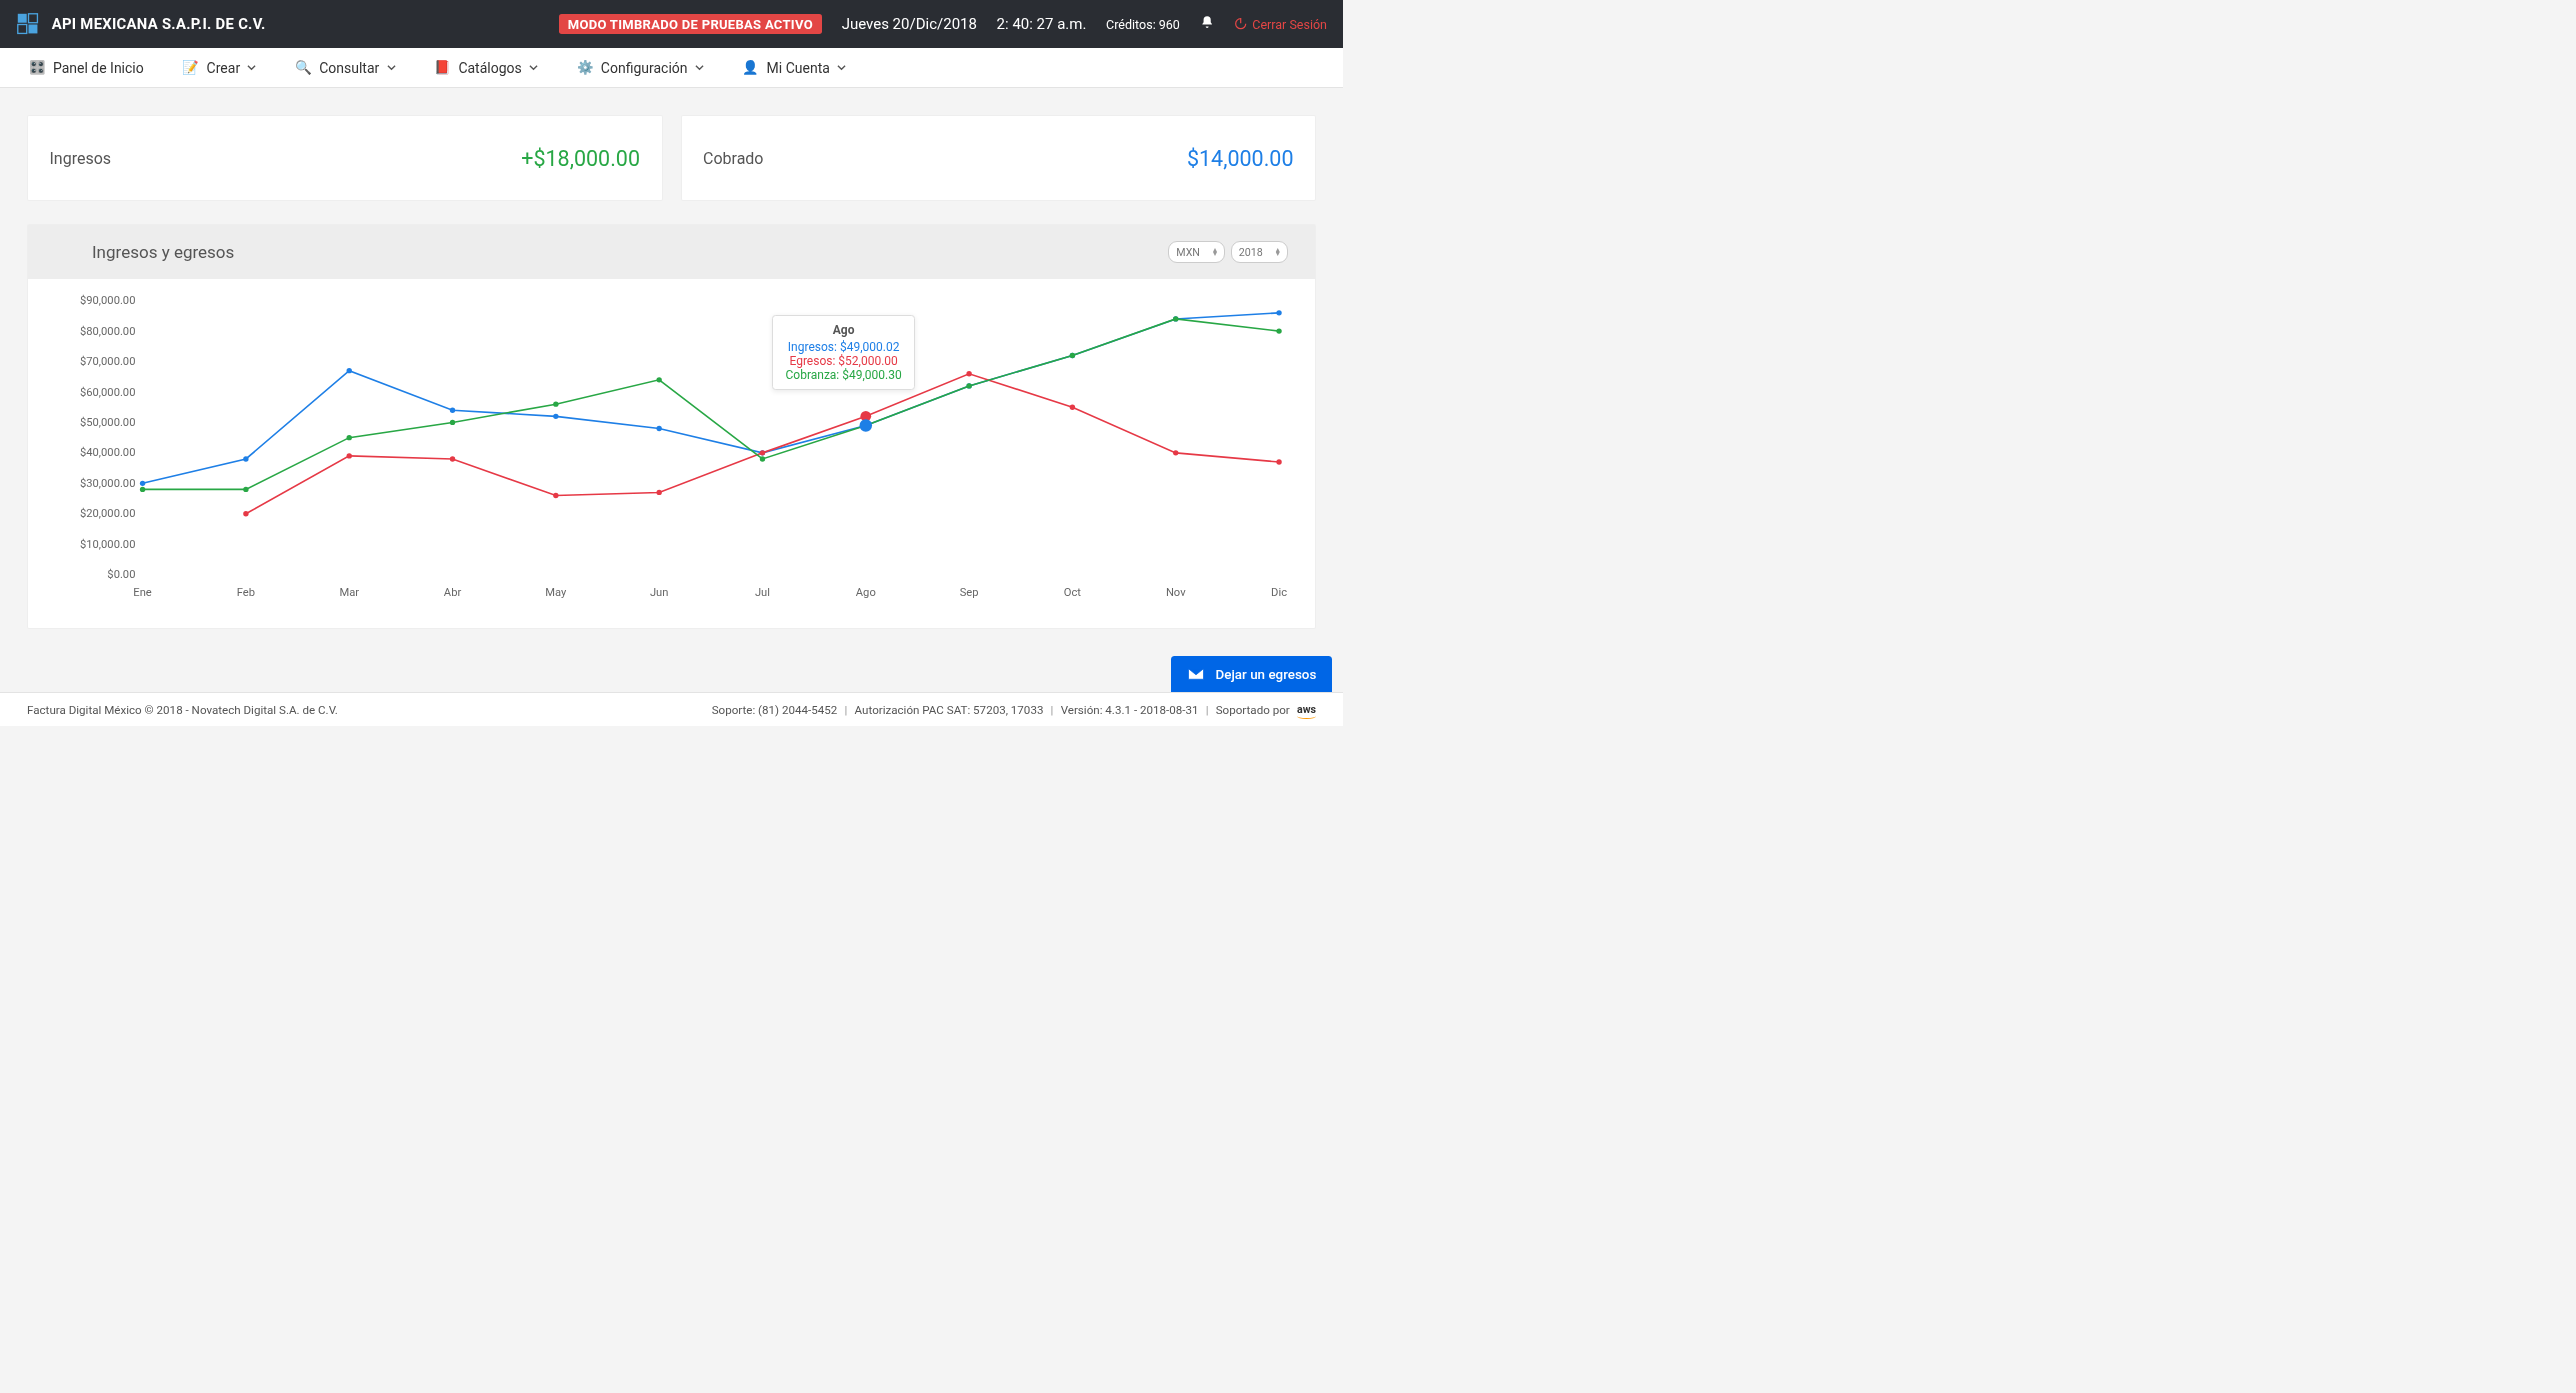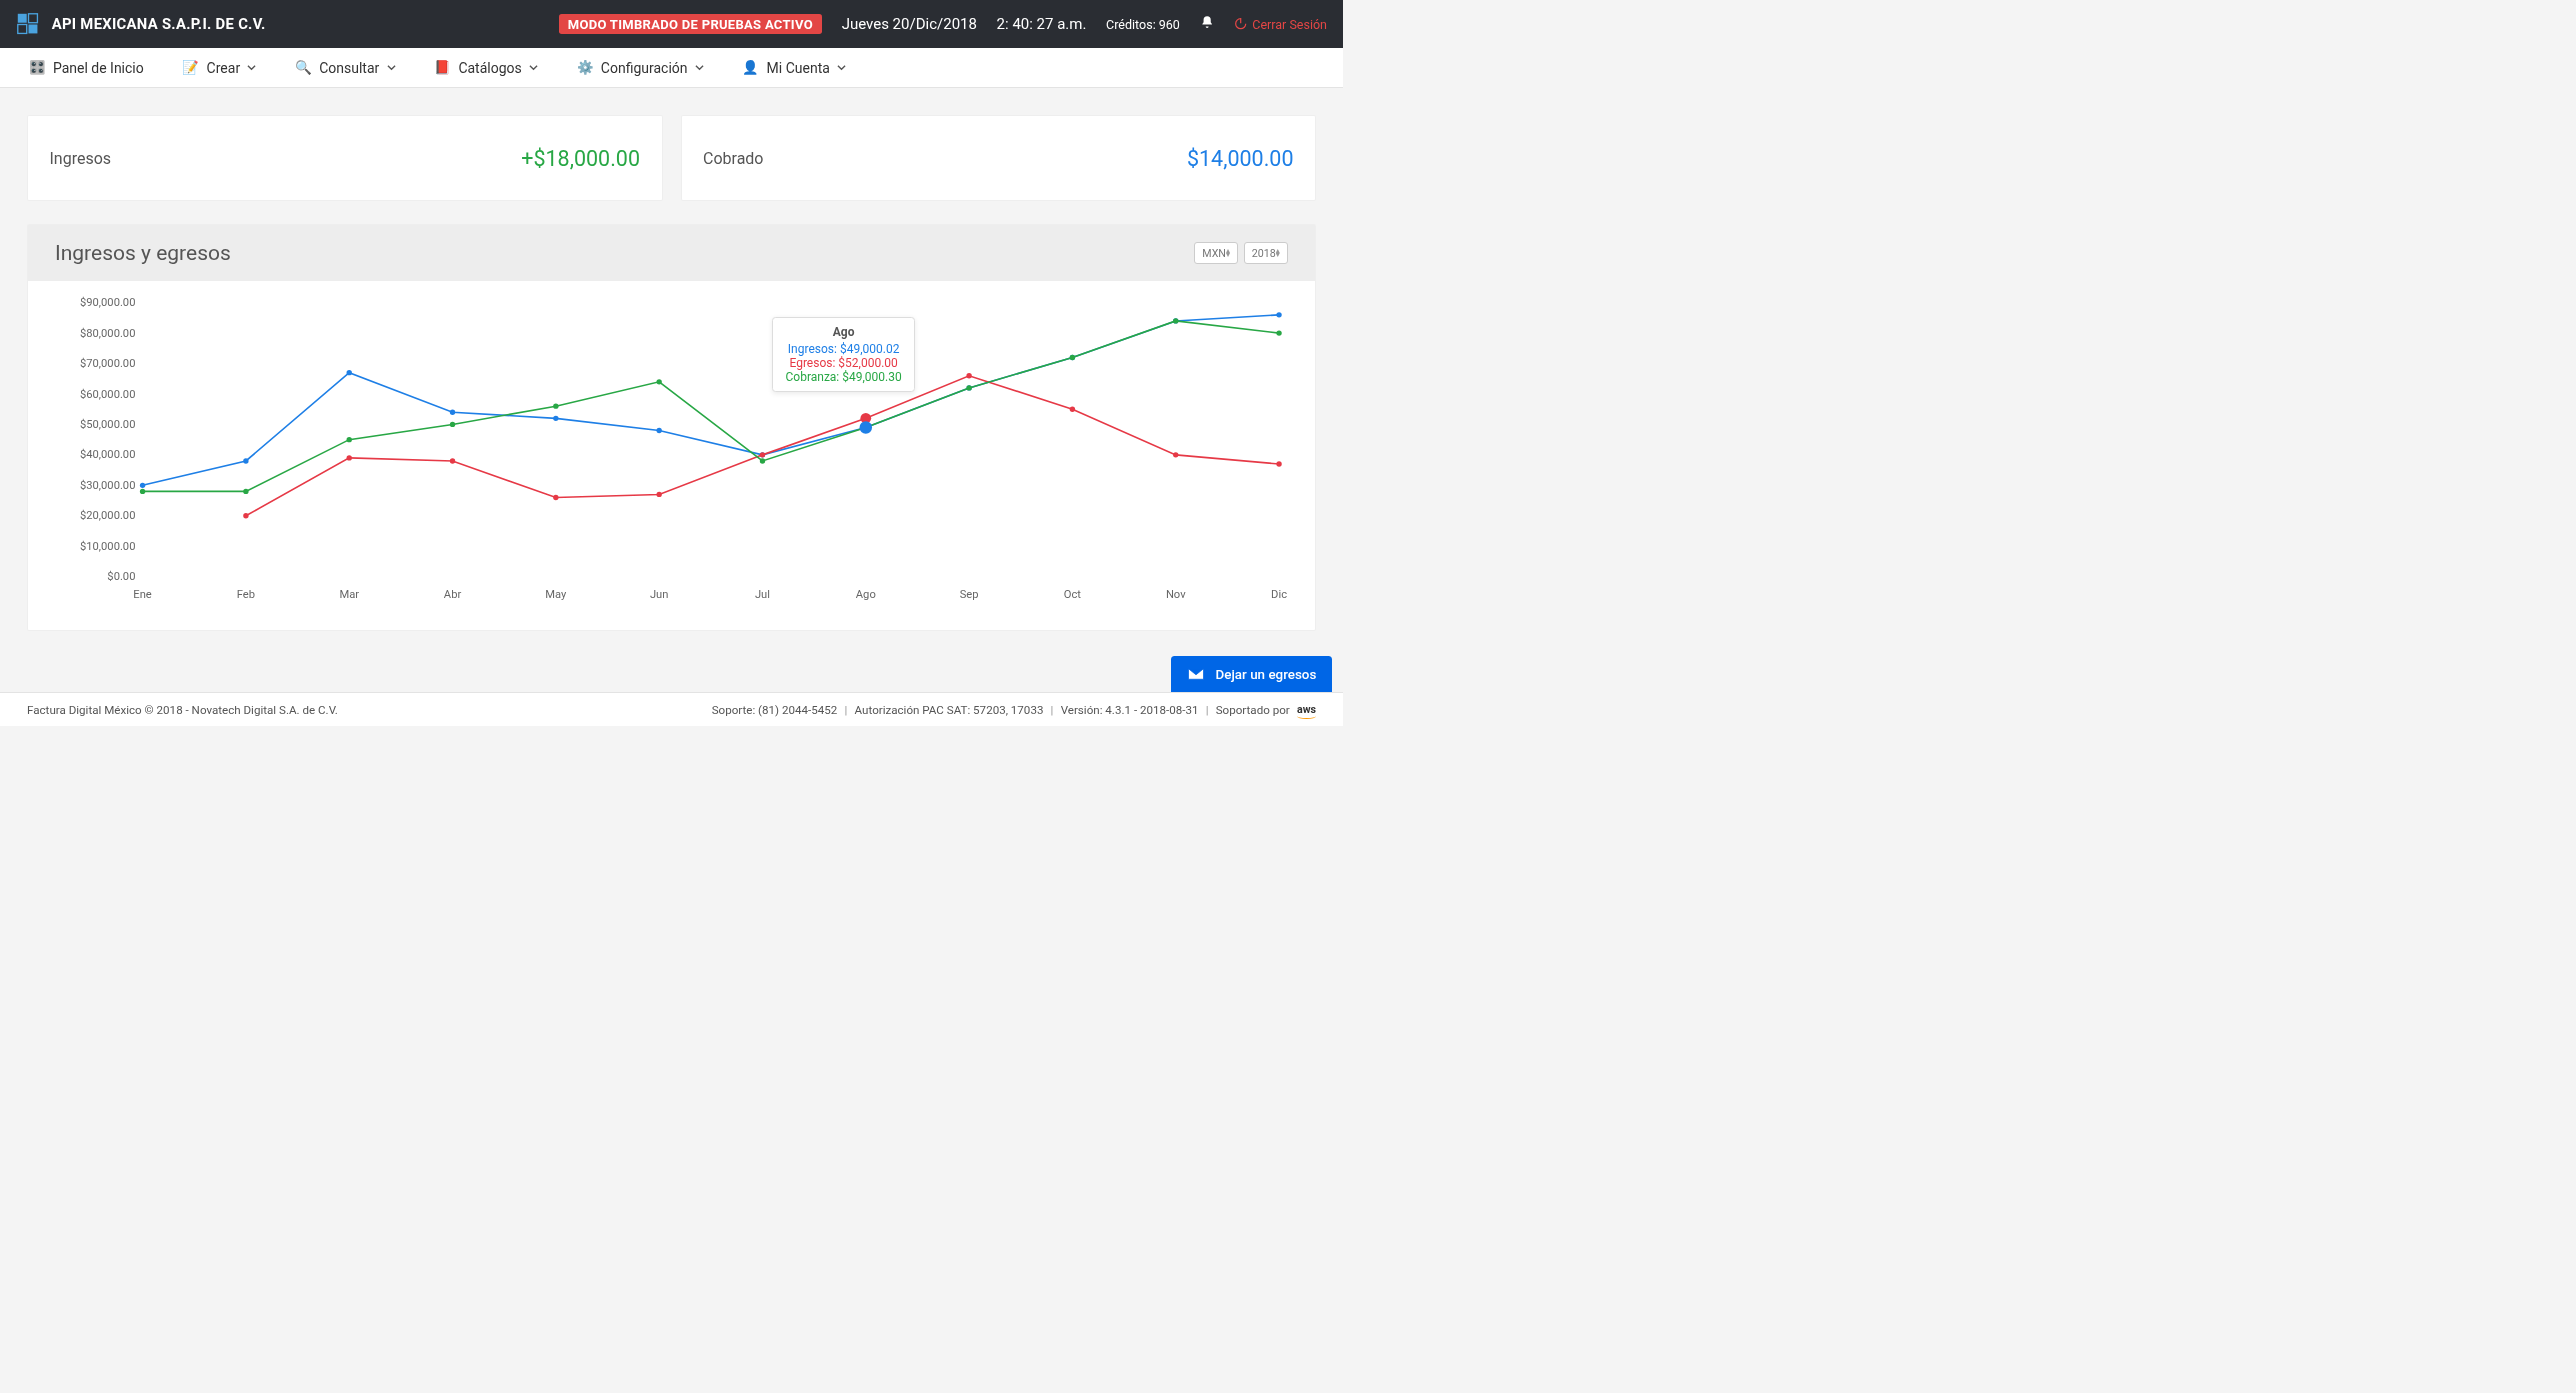--- a/index.html
+++ b/index.html
@@ -25,23 +25,23 @@
 .cards{display:flex;gap:18px;margin-bottom:23px;}
 .card{flex:1;background:#fff;border:0.9px solid #eee;border-radius:1.8px;padding:19.7px 21.5px;display:flex;justify-content:space-between;align-items:center;height:86px;gap:8px;}
 .card-label{font-size:16px;color:#555;}
 .card-value{font-size:21.5px;font-weight:400;}
 .v-green{color:#28a745;}
 .v-red{color:#e63946;}
 .v-blue{color:#1e7fe6;}
 .v-orange{color:#f5a623;}
 .chart-card{background:#fff;border:0.9px solid #eee;border-radius:1.8px;}
 .chart-header{background:#ededed;padding:16px 27px;display:flex;justify-content:space-between;align-items:center;}
-.chart-title{font-size:21px;color:#555;}
+.chart-title{font-size:17px;color:#555;margin-left:37px;}
 .chart-controls{display:flex;gap:5.4px;}
-.chart-select{border:0.9px solid #ccc;background:#fff;padding:3.6px 7.2px;font-size:10.7px;color:#777;border-radius:3px;cursor:pointer;display:flex;align-items:center;gap:0;}
+.chart-select{border:0.9px solid #ccc;background:#fff;padding:3.6px 7.2px;font-size:10.7px;color:#777;border-radius:9px;cursor:pointer;display:flex;align-items:center;gap:13px;}
 .chart-body{padding:10.7px 27px 27px 43px;position:relative;height:349px;}
 .chart-svg{width:100%;height:100%;}
 .axis-text{font-size:12.5px;fill:#666;}
 .tooltip{position:absolute;background:#fff;border:0.9px solid #ddd;border-radius:3.6px;padding:7.2px 12.5px;font-size:12px;box-shadow:0 1.8px 5.4px rgba(0,0,0,0.08);text-align:center;left:744px;top:36px;}
 .tooltip .tt-title{font-weight:700;color:#555;margin-bottom:2.7px;}
 .tt-ing{color:#1e7fe6;}
 .tt-egr{color:#e63946;}
 .tt-cob{color:#28a745;}
 .footer{position:absolute;bottom:0;left:0;right:0;background:#fff;border-top:0.9px solid #e3e3e3;height:34px;display:flex;align-items:center;justify-content:space-between;padding:0 27px;font-size:11.6px;color:#555;margin-top:48px;}
 .footer-right{display:flex;align-items:center;gap:7.2px;}

